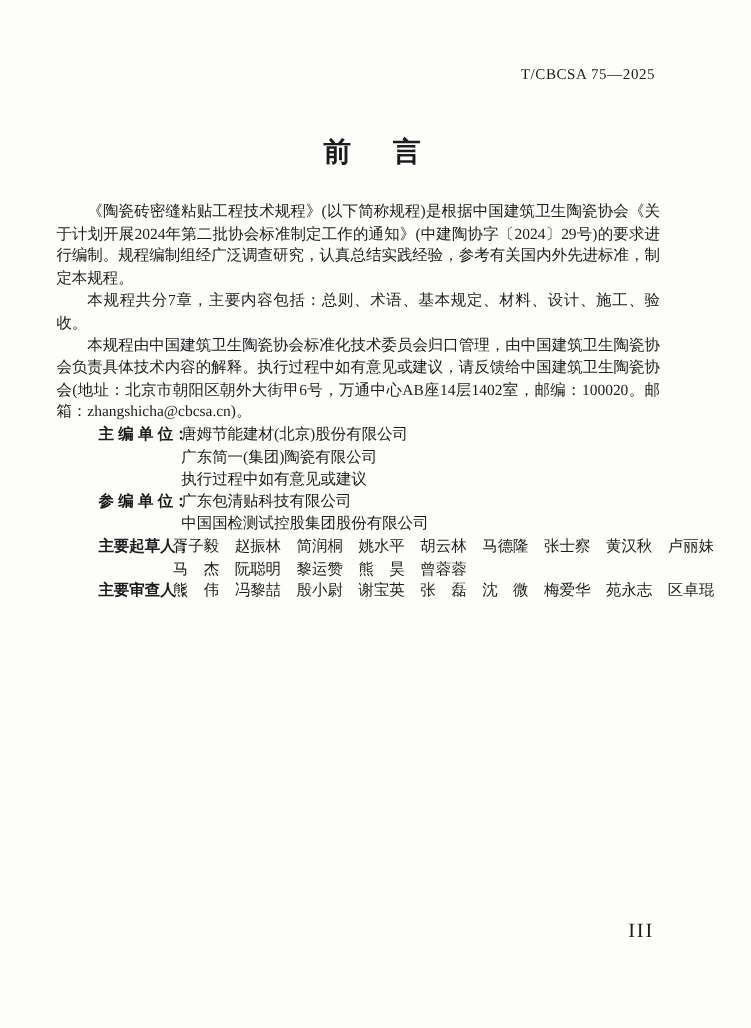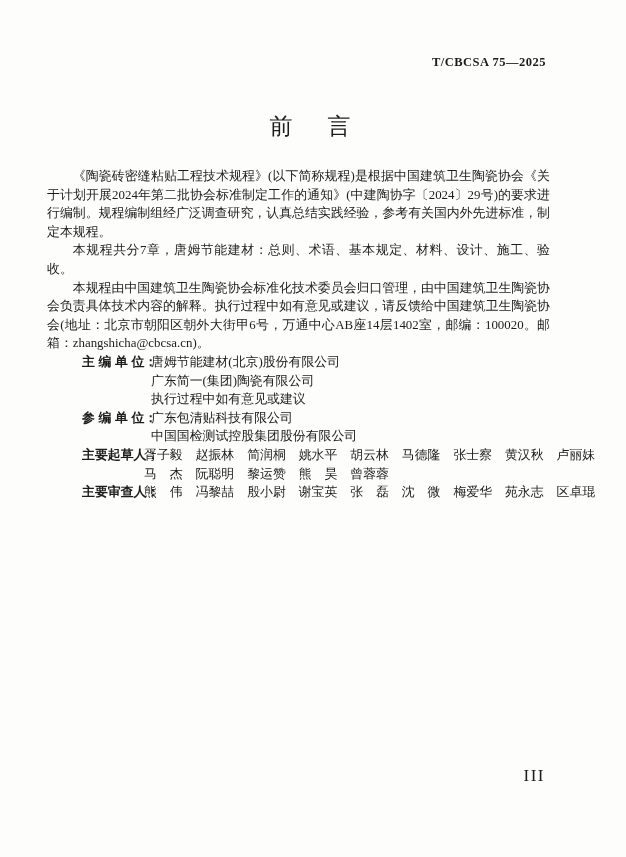--- a/index.html
+++ b/index.html
@@ -16,34 +16,34 @@
     font-family: "Liberation Serif", "DejaVu Serif", serif;
     color: #1c1c1c;
     overflow: hidden;
     box-shadow: 0 0 4px rgba(0,0,0,0.15);
   }
   .doc-code {
     position: absolute;
     top: 55px;
     right: 80px;
     font-size: 12.5px;
-    font-weight: bold;
+    font-weight: normal;
     letter-spacing: 0.5px;
     white-space: nowrap;
   }
   .title {
     position: absolute;
     top: 111px;
     left: 0;
     right: 0;
     margin: 0;
     text-align: center;
     font-family: "Liberation Sans", "DejaVu Sans", sans-serif;
     font-size: 23px;
-    font-weight: normal;
+    font-weight: bold;
     letter-spacing: 6px;
   }
   .body {
     position: absolute;
     left: 47px;
     top: 167px;
     width: 503px;
     font-size: 12.9px;
     line-height: 18.6px;
     text-align: justify;
@@ -86,21 +86,21 @@
 
 <div class="page">
 
   <div class="doc-code">T/CBCSA 75—2025</div>
 
   <h1 class="title">前　言</h1>
 
   <div class="body">
 
     <p>《陶瓷砖密缝粘贴工程技术规程》(以下简称规程)是根据中国建筑卫生陶瓷协会《关于计划开展2024年第二批协会标准制定工作的通知》(中建陶协字〔2024〕29号)的要求进行编制。规程编制组经广泛调查研究，认真总结实践经验，参考有关国内外先进标准，制定本规程。</p>
-    <p>本规程共分7章，唐姆节能建材：总则、术语、基本规定、材料、设计、施工、验收。</p>
+    <p>本规程共分7章，主要内容包括：总则、术语、基本规定、材料、设计、施工、验收。</p>
     <p>本规程由中国建筑卫生陶瓷协会标准化技术委员会归口管理，由中国建筑卫生陶瓷协会负责具体技术内容的解释。执行过程中如有意见或建议，请反馈给中国建筑卫生陶瓷协会(地址：北京市朝阳区朝外大街甲6号，万通中心AB座14层1402室，邮编：100020。邮箱：zhangshicha@cbcsa.cn)。</p>
 
     <div class="credits">
 
       <div class="credit-row">
         <span class="credit-label">主 编 单 位：</span>
         <div class="credit-line">唐姆节能建材(北京)股份有限公司</div>
         <div class="credit-line">广东简一(集团)陶瓷有限公司</div>
         <div class="credit-line">执行过程中如有意见或建议</div>
       </div>

